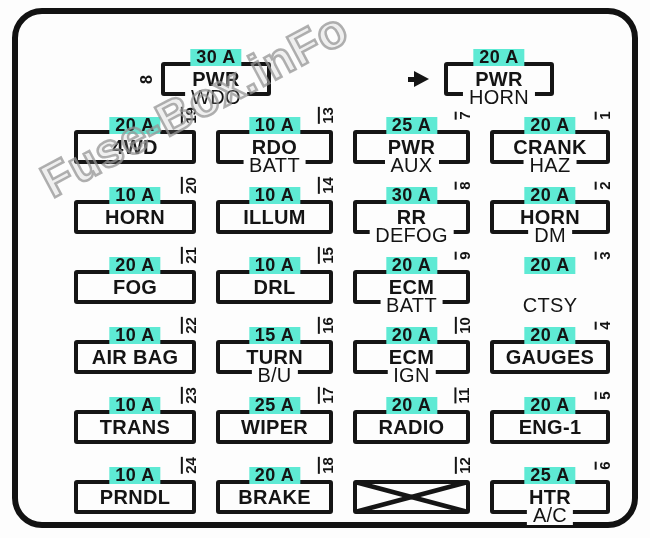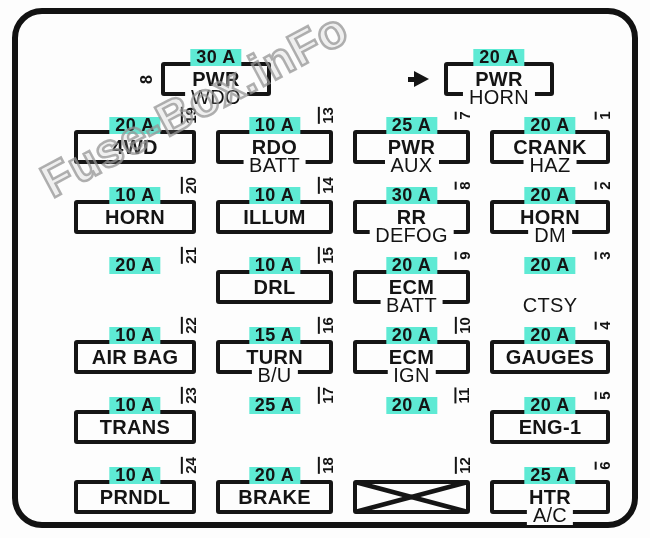--- a/index.html
+++ b/index.html
@@ -195,20 +195,24 @@
       <div class="name">HORN</div>
 
     </div>
     <div class="sub">DM</div>
   </div>
       <div class="fuse">
     <div class="num">
           <span>21</span>
         </div>
     <div class="amp">20 A</div>
+    <div class="box">
+      <div class="name">FOG</div>
+
+    </div>
 
   </div>
       <div class="fuse">
     <div class="num">
           <span>15</span>
         </div>
     <div class="amp">10 A</div>
     <div class="box">
       <div class="name">DRL</div>
 
@@ -286,27 +290,35 @@
       <div class="name">TRANS</div>
 
     </div>
 
   </div>
       <div class="fuse">
     <div class="num">
           <span>17</span>
         </div>
     <div class="amp">25 A</div>
+    <div class="box">
+      <div class="name">WIPER</div>
+
+    </div>
 
   </div>
       <div class="fuse">
     <div class="num">
           <span>11</span>
         </div>
     <div class="amp">20 A</div>
+    <div class="box">
+      <div class="name">RADIO</div>
+
+    </div>
 
   </div>
       <div class="fuse">
     <div class="num">
           <span>5</span>
         </div>
     <div class="amp">20 A</div>
     <div class="box">
       <div class="name">ENG-1</div>
 

